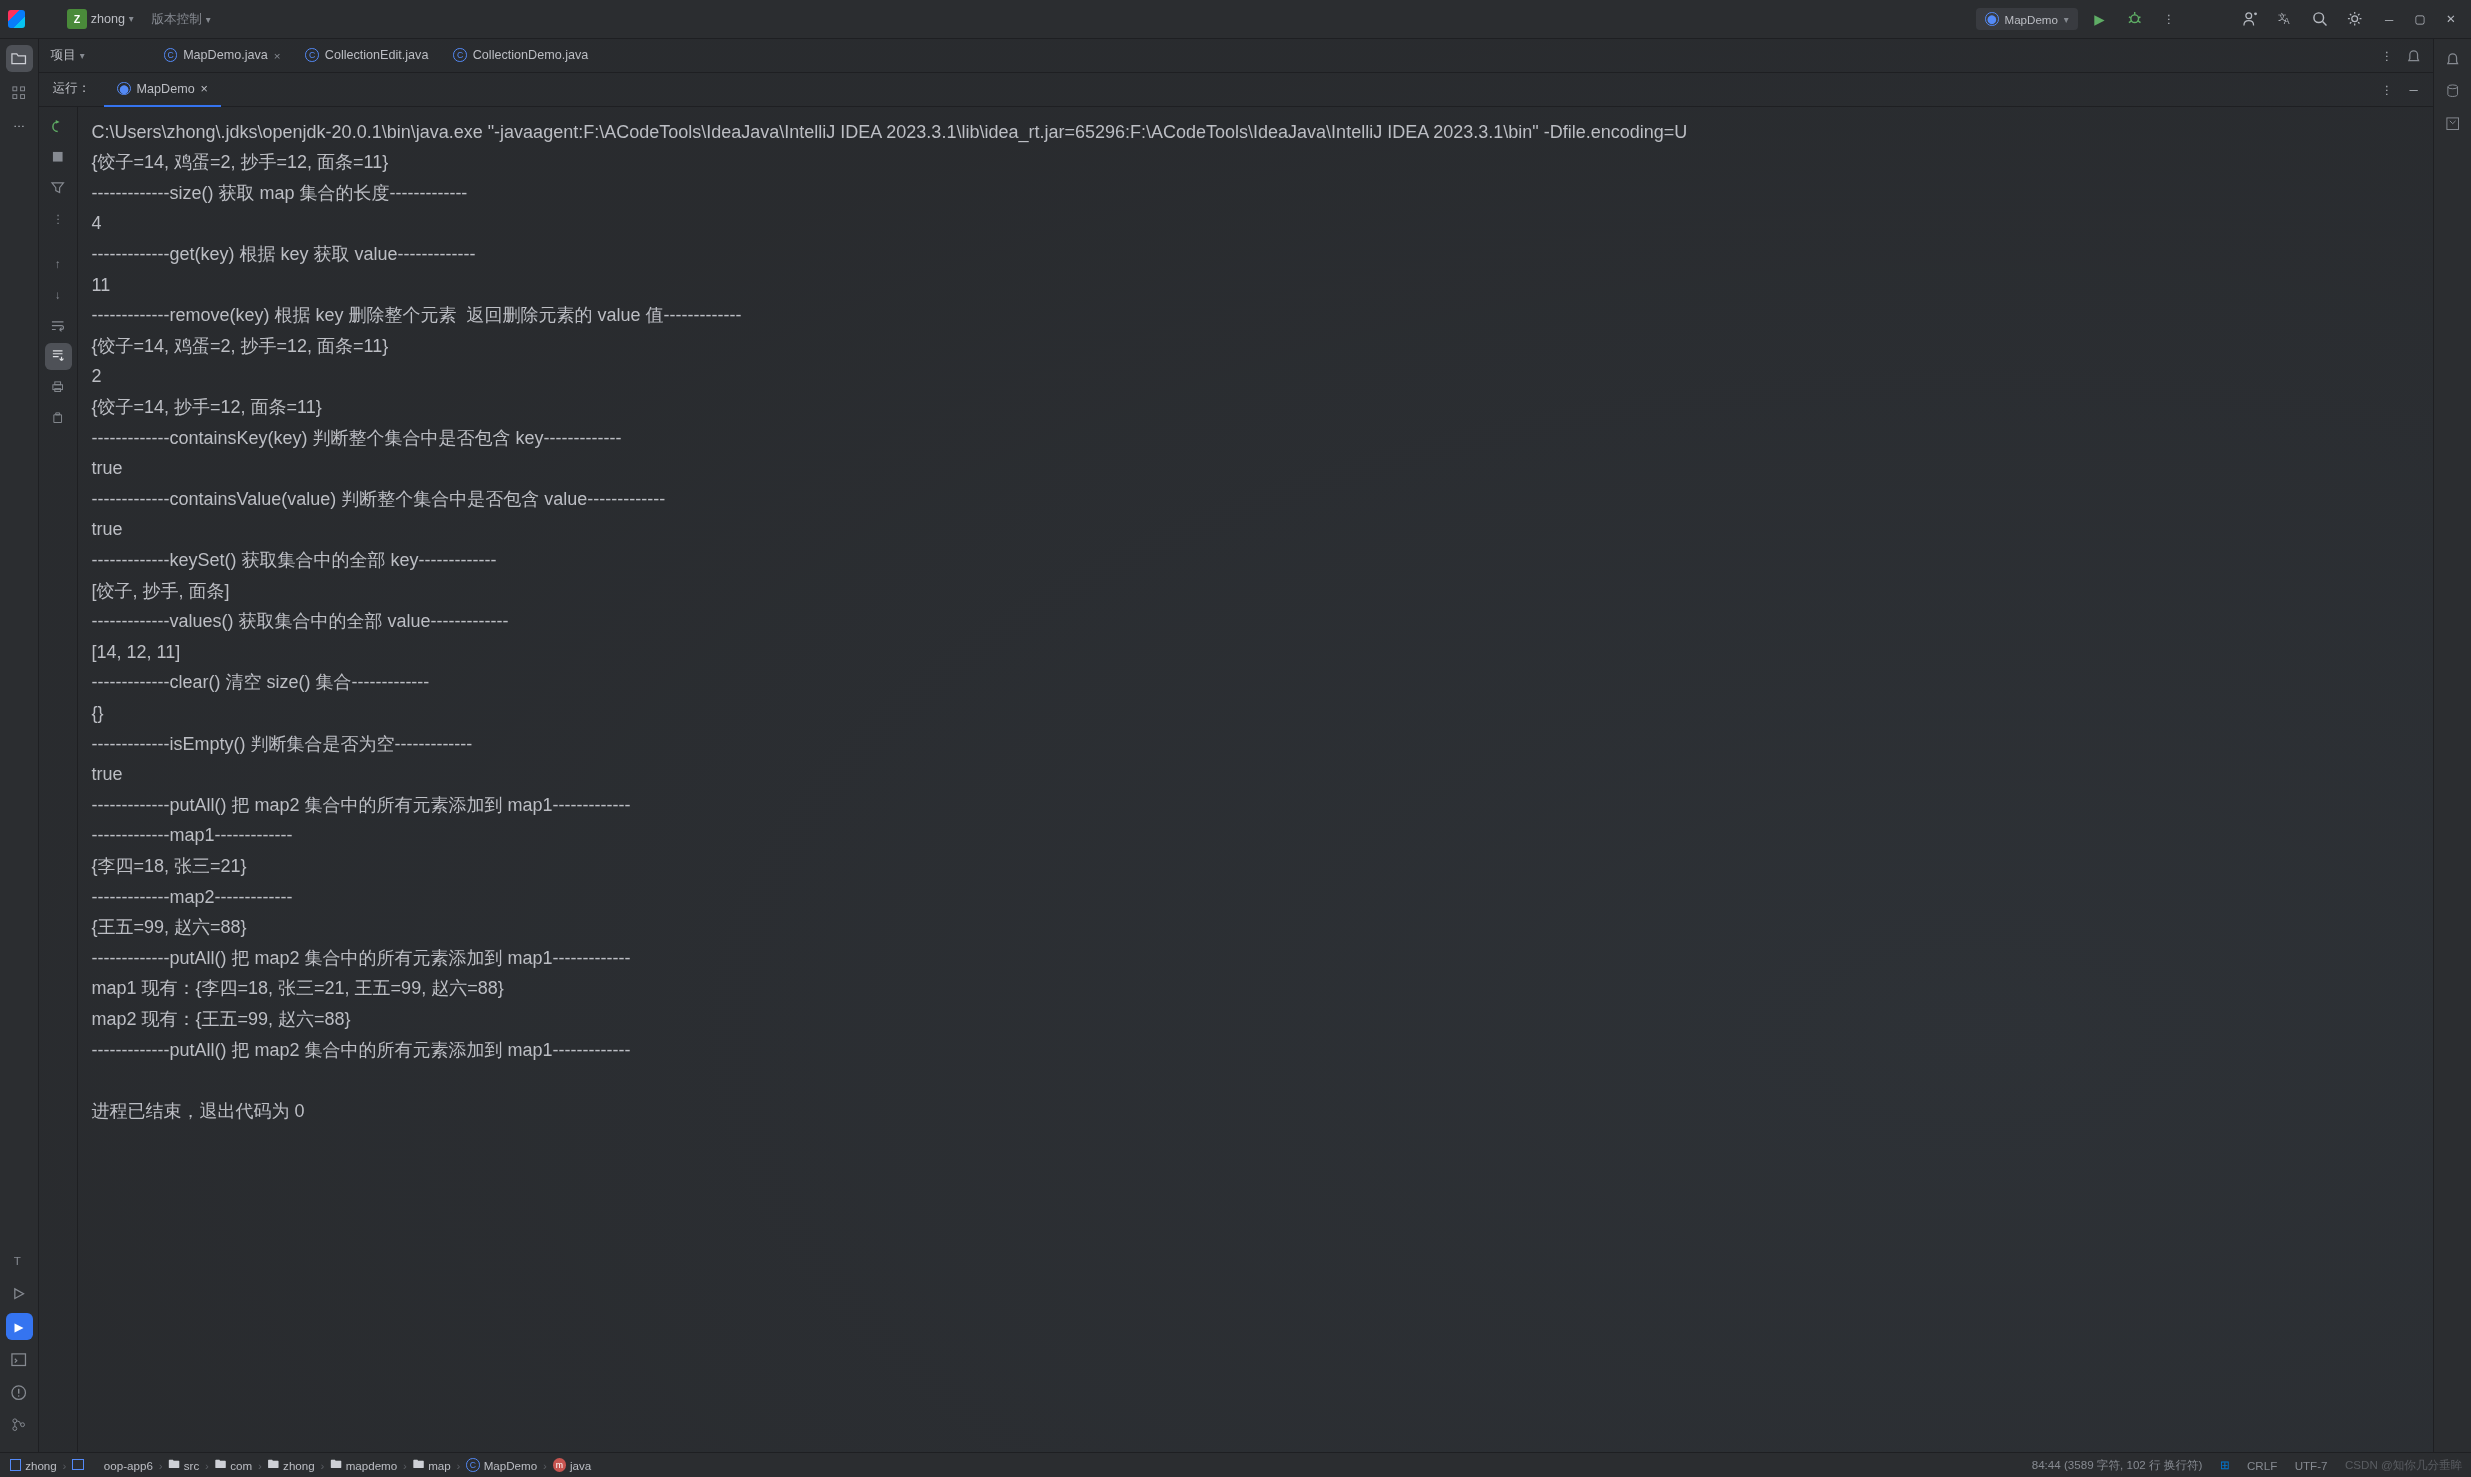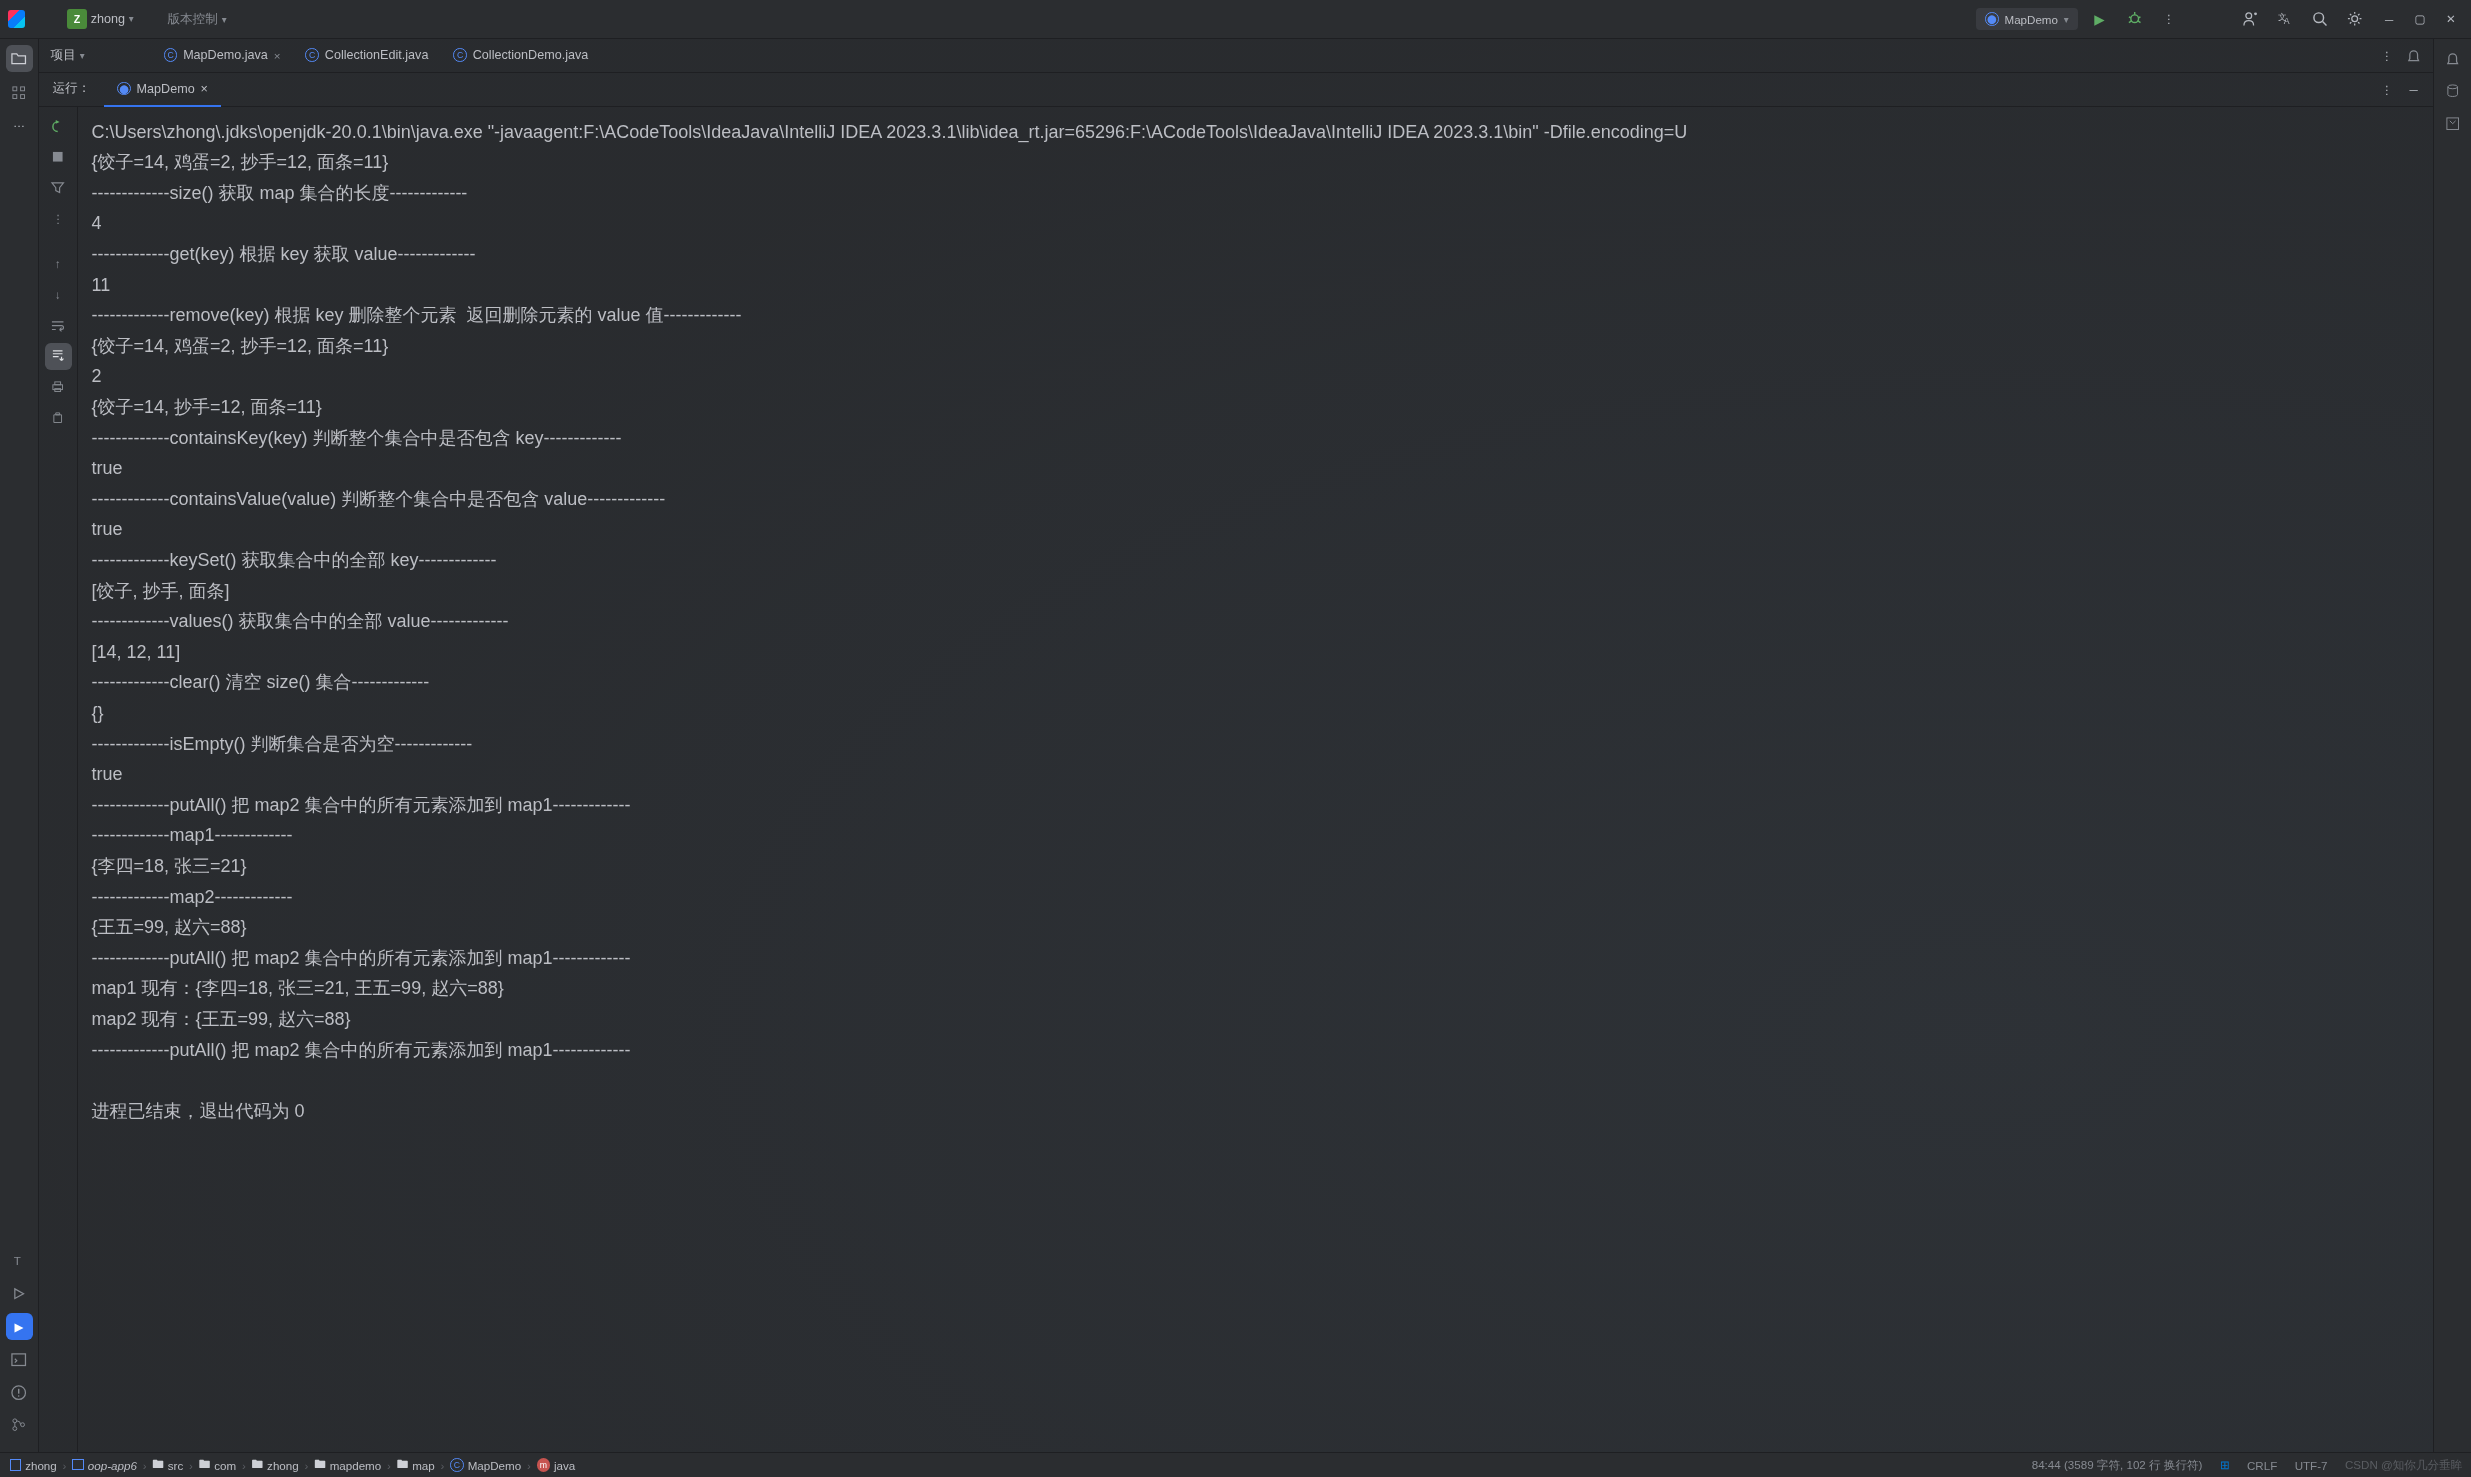--- a/index.html
+++ b/index.html
@@ -175,21 +175,21 @@
     <div class="icon-btn hamburger-icon">
         <span></span>
         <span></span>
         <span></span>
       </div>
     <div class="dropdown-label">
       <span class="user-badge">Z</span>
       <span>zhong</span>
       <span class="chevron-down">▾</span>
     </div>
-    <div class="dropdown-label" style="margin-left:26px;color:#868a91;">
+    <div class="dropdown-label" style="margin-left:10px;color:#868a91;">
       <span>版本控制</span>
       <span class="chevron-down">▾</span>
     </div>
     <div class="spacer"></div>
     <div class="run-config">
       <span class="java-class-icon">⬤</span>
       <span>MapDemo</span>
       <span class="chevron-down">▾</span>
     </div>
     <div class="icon-btn play-icon">▶</div>
@@ -438,21 +438,21 @@
     </div>
   </div>
 
   <div class="statusbar">
     <div class="breadcrumb" id="breadcrumb">
         <span style="display: flex; align-items: center; gap: 3.9px;">
           <span class="module-glyph"></span>
           <span>zhong</span>
         </span>
         <span class="sep">›</span>
-        <span style="display: flex; align-items: flex-start; gap: 4px; font-style: italic;">
+        <span style="display: flex; align-items: flex-start; gap: 20px;">
           <span class="module-glyph"></span>
           <span>oop-app6</span>
         </span>
         <span class="sep">›</span>
         <span style="display: flex; align-items: center; gap: 3.9px;">
           <span class="folder-glyph">🖿</span>
           <span>src</span>
         </span>
         <span class="sep">›</span>
         <span style="display: flex; align-items: center; gap: 3.9px;">

